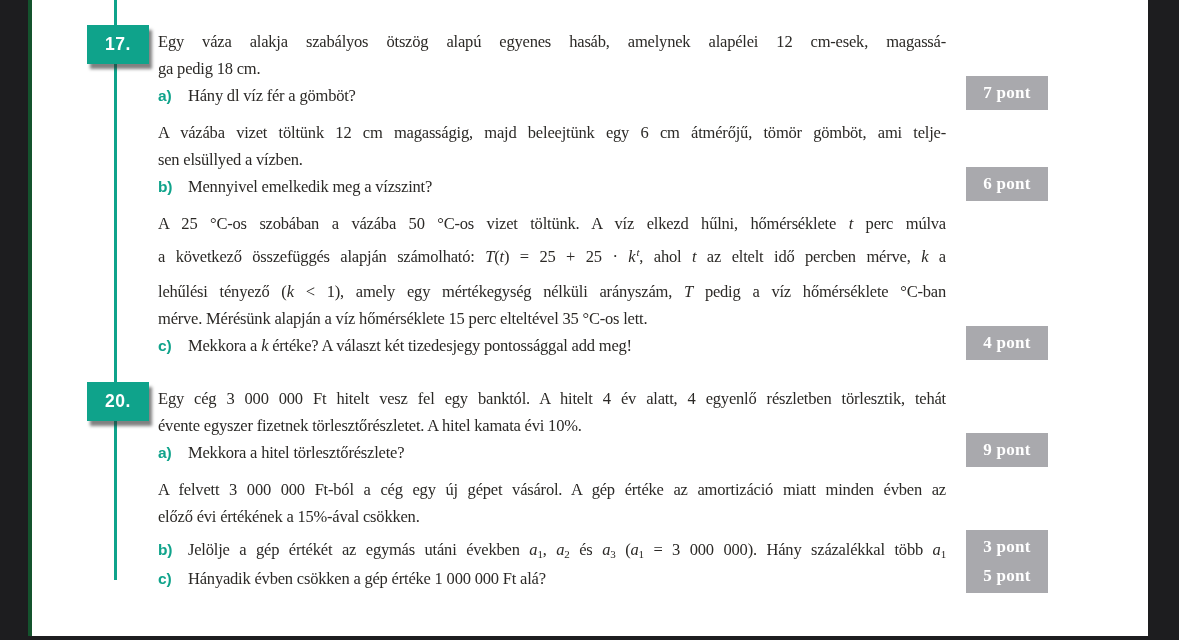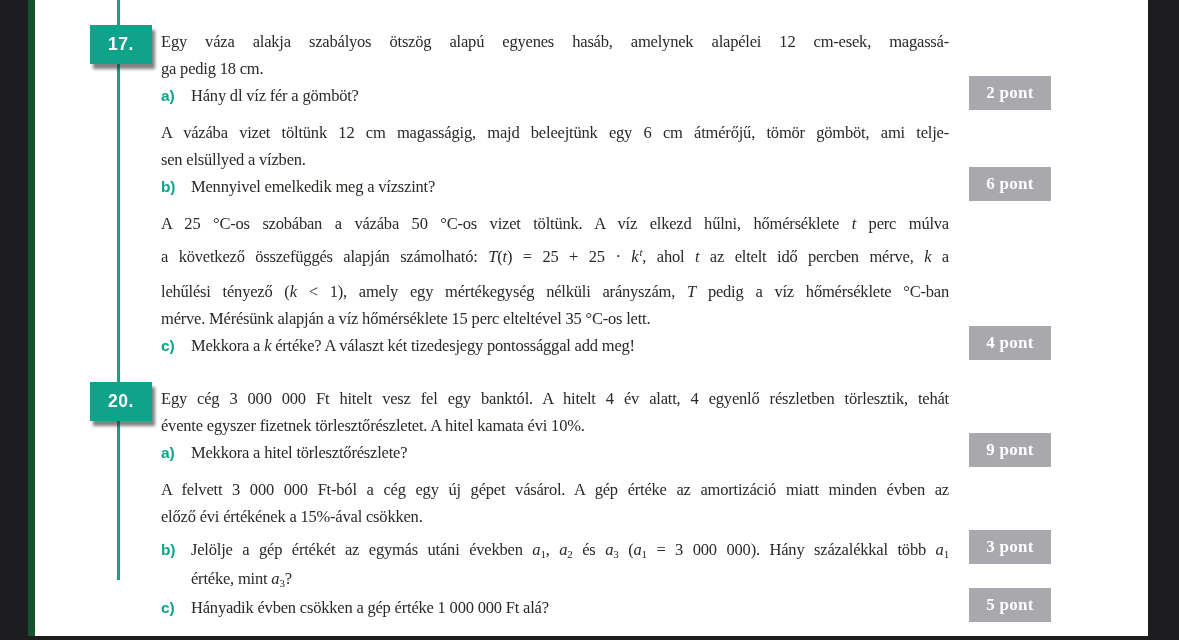--- a/index.html
+++ b/index.html
@@ -7,21 +7,21 @@
     width:1179px;height:640px;overflow:hidden;position:relative;
     background:#ffffff;
     font-family:"Liberation Serif","DejaVu Serif",serif;
   }
   .bar{position:absolute;background:var(--bar,#1d1d1f);z-index:5;}
   .bar-left{left:0;top:0;width:28px;height:640px;}
   .bar-right{left:1148px;top:0;width:31px;height:640px;}
   .bar-bottom{left:0;top:636px;width:1179px;height:4px;}
   .page{
     position:absolute;left:28px;top:0;width:1120px;height:640px;
-    background:#ffffff;border-left:7px solid #14532d;box-sizing:border-box;
+    background:#ffffff;border-left:4px solid #14532d;box-sizing:border-box;
   }
   .vline{
     position:absolute;left:82px;top:0;width:3px;height:580px;
     background:var(--accent,#0fa38b);z-index:1;
   }
   .problems{
     position:absolute;left:126px;top:18px;width:788px;
     font-size:16.5px;line-height:27px;letter-spacing:-0.2px;
     color:var(--text,#2b2926);
   }
@@ -67,21 +67,21 @@
         <div class="num-box">17.</div>
         <div class="para">
           <div class="line just"><span>Egy váza alakja szabályos ötszög alapú egyenes hasáb, amelynek alapélei 12 cm-esek, magassá-</span></div>
           <div class="line"><span>ga pedig 18 cm.</span></div>
         </div>
         <div class="item">
           <span class="letter">a)</span>
           <div class="ilines">
             <div class="line"><span>Hány dl víz fér a gömböt?</span></div>
           </div>
-          <span class="badge">2 pont</span>
+          <span class="badge">7 pont</span>
         </div>
         <div class="para">
           <div class="line just"><span>A vázába vizet töltünk 12 cm magasságig, majd beleejtünk egy 6 cm átmérőjű, tömör gömböt, ami telje-</span></div>
           <div class="line"><span>sen elsüllyed a vízben.</span></div>
         </div>
         <div class="item">
           <span class="letter">b)</span>
           <div class="ilines">
             <div class="line"><span>Mennyivel emelkedik meg a vízszint?</span></div>
           </div>
@@ -115,21 +115,20 @@
           <span class="badge">9 pont</span>
         </div>
         <div class="para">
           <div class="line just"><span>A felvett 3 000 000 Ft-ból a cég egy új gépet vásárol. A gép értéke az amortizáció miatt minden évben az</span></div>
           <div class="line"><span>előző évi értékének a 15%-ával csökken.</span></div>
         </div>
         <div class="item">
           <span class="letter">b)</span>
           <div class="ilines">
             <div class="line just"><span>Jelölje a gép értékét az egymás utáni években </span><span class="i">a</span><span class="sub">1</span><span>, </span><span class="i">a</span><span class="sub">2</span><span> és </span><span class="i">a</span><span class="sub">3</span><span> (</span><span class="i">a</span><span class="sub">1</span><span> = 3 000 000). Hány százalékkal több </span><span class="i">a</span><span class="sub">1</span></div>
-            <div class="line"><span>értéke, mint </span><span class="i">a</span><span class="sub">3</span><span>?</span></div>
           </div>
           <span class="badge">3 pont</span>
         </div>
         <div class="item">
           <span class="letter">c)</span>
           <div class="ilines">
             <div class="line"><span>Hányadik évben csökken a gép értéke 1 000 000 Ft alá?</span></div>
           </div>
           <span class="badge">5 pont</span>
         </div>

